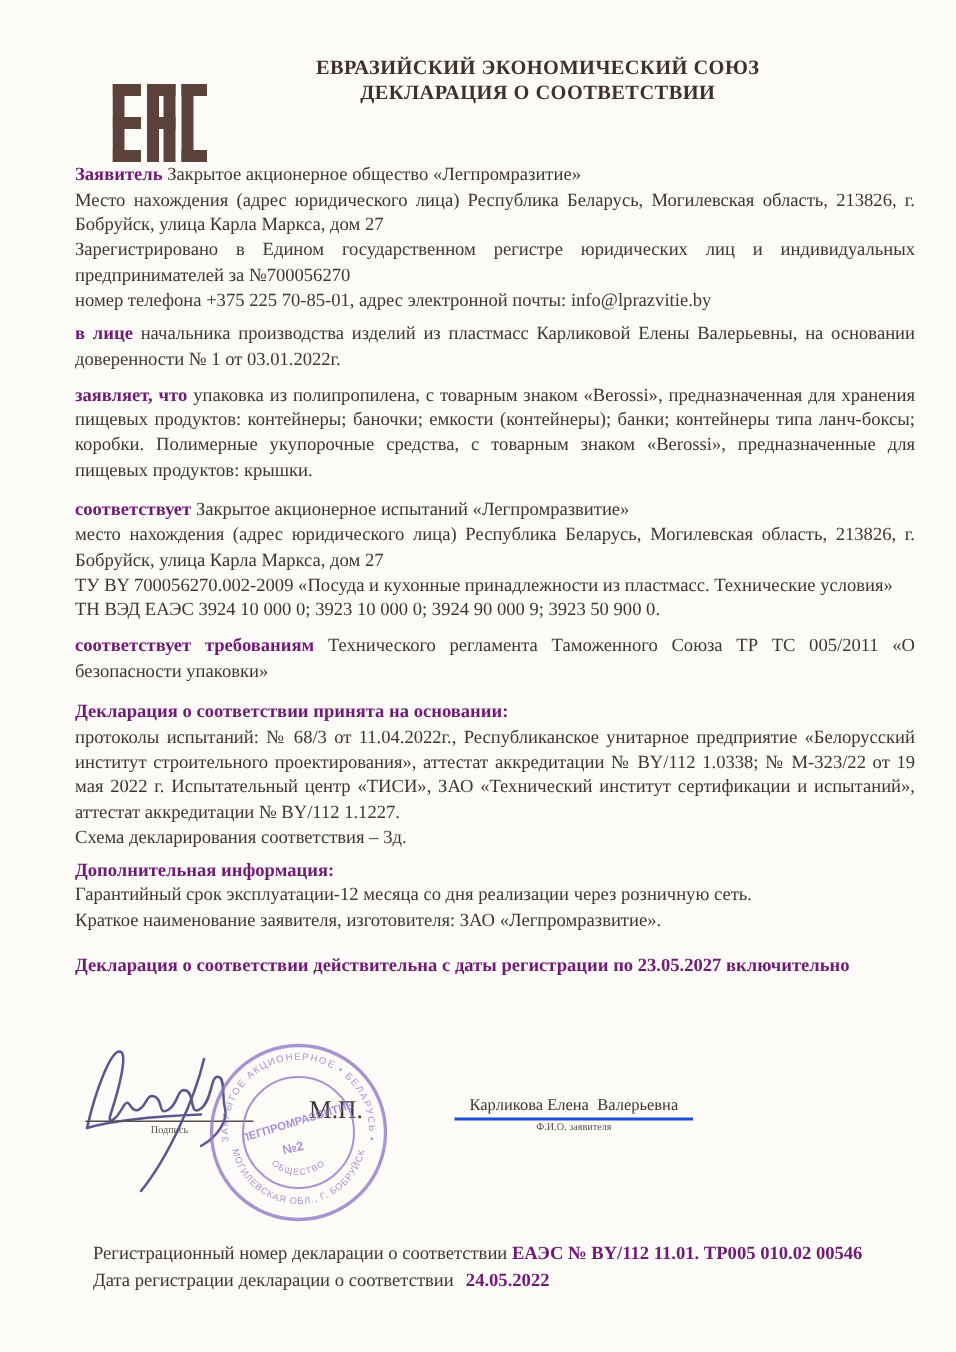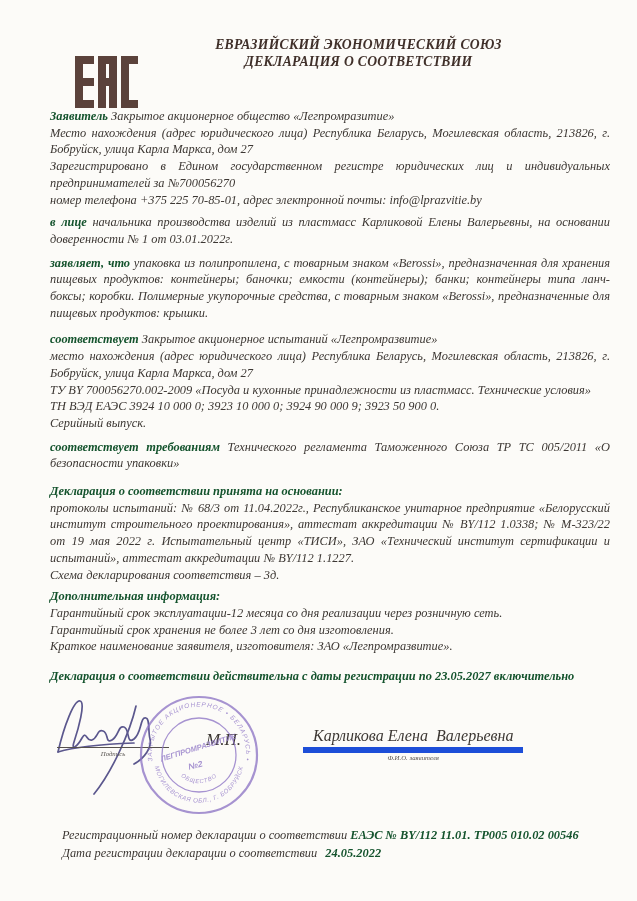--- a/index.html
+++ b/index.html
@@ -1,43 +1,43 @@
 <!DOCTYPE html>
 <html><head>
 <meta charset="utf-8">
 <style>
   html,body { margin:0; padding:0; }
   body { width:637px; height:901px; background:#fcfbf8; font-family:"Liberation Serif", serif; }
-  .page { position:relative; width:637px; height:901px; overflow:hidden; background:#fcfbf8; color:#3c3733;font-style:italic; }
+  .page { position:relative; width:637px; height:901px; overflow:hidden; background:#fcfbf8; color:#3c3733; }
 
   
   .eac-logo { position:absolute; left:75px; top:56px; }
   .titles { position:absolute; left:110px; right:30px; top:36px; text-align:center;
             font-weight:bold; font-size:13.6px; line-height:17px; color:#40302a; letter-spacing:.3px; }
 
   
   .content { position:absolute; left:50px; width:560px; top:108px; font-size:12.4px; line-height:16.7px; }
   .content p { margin:0; }
   .just { text-align:justify; }
-  b, .b { font-weight:bold; color:#14532d; }
+  b, .b { font-weight:bold; color:#701a75; }
   .gap6  { margin-top:6px  !important; }
   .gap7  { margin-top:7px  !important; }
   .gap10 { margin-top:10px !important; }
   .gap11 { margin-top:11px !important; }
   .gap5  { margin-top:5px  !important; }
   .gap13 { margin-top:13px !important; }
 
   
   .sig-svg { position:absolute; left:48px; top:688px; }
   .sig-line { position:absolute; left:57px; top:747px; width:112px; border-top:1px solid #55504c; }
   .sig-caption { position:absolute; left:57px; top:750px; width:112px; text-align:center; font-size:6.8px; color:#56524e; }
   .mp { position:absolute; left:206px; top:730px; font-size:17px; }
   .stamp-svg { position:absolute; left:136px; top:692px; opacity:.78; }
   .fio-block { position:absolute; left:303px; top:727px; text-align:center; }
-  .fio { display:inline-block; font-size:16px; padding:0 10px 2px 10px; border-bottom:6px solid #1d4ed8; white-space:pre; }
+  .fio { display:inline-block; font-size:11px; padding:0 10px 2px 10px; border-bottom:2px solid #1d4ed8; white-space:pre; }
   .fio-caption { font-size:6.8px; color:#56524e; margin-top:1px; }
 
   
   .footer { position:absolute; left:62px; width:566px; font-size:12.4px; line-height:16px; }
   .footer-1 { top:827px; }
   .footer-2 { top:845px; }
   .val-gap { padding-left:5px; }
 </style>
 </head>
 <body>
@@ -78,31 +78,29 @@
     <p>номер телефона +375 225 70-85-01, адрес электронной почты: info@lprazvitie.by</p>
 
     <p class="just gap6"><b>в лице</b><span> начальника производства изделий из пластмасс Карликовой Елены Валерьевны, на основании доверенности № 1 от 03.01.2022г.</span></p>
 
     <p class="just gap7"><b>заявляет, что</b><span> упаковка из полипропилена, с товарным знаком «Berossi», предназначенная для хранения пищевых продуктов: контейнеры; баночки; емкости (контейнеры); банки; контейнеры типа ланч-боксы; коробки. Полимерные укупорочные средства, с товарным знаком «Berossi», предназначенные для пищевых продуктов: крышки.</span></p>
 
     <p class="gap10"><b>соответствует</b><span> Закрытое акционерное испытаний «Легпромразвитие»</span></p>
     <p class="just">место нахождения (адрес юридического лица) Республика Беларусь, Могилевская область, 213826, г. Бобруйск, улица Карла Маркса, дом 27</p>
     <p class="just">ТУ BY 700056270.002-2009 «Посуда и кухонные принадлежности из пластмасс. Технические условия»</p>
     <p>ТН ВЭД ЕАЭС 3924 10 000 0; 3923 10 000 0; 3924 90 000 9; 3923 50 900 0.</p>
-    <p>Серийный выпуск.</p>
 
     <p class="just gap7"><b>соответствует требованиям</b><span> Технического регламента Таможенного Союза ТР ТС 005/2011 «О безопасности упаковки»</span></p>
 
     <p class="gap11"><b>Декларация о соответствии принята на основании:</b></p>
     <p class="just">протоколы испытаний: № 68/3 от 11.04.2022г., Республиканское унитарное предприятие «Белорусский институт строительного проектирования», аттестат аккредитации № BY/112 1.0338; № М-323/22 от 19 мая 2022 г. Испытательный центр «ТИСИ», ЗАО «Технический институт сертификации и испытаний», аттестат аккредитации № BY/112 1.1227.</p>
     <p>Схема декларирования соответствия – 3д.</p>
 
     <p class="gap5"><b>Дополнительная информация:</b></p>
     <p>Гарантийный срок эксплуатации-12 месяца со дня реализации через розничную сеть.</p>
-    <p>Гарантийный срок хранения не более 3 лет со дня изготовления.</p>
     <p>Краткое наименование заявителя, изготовителя: ЗАО «Легпромразвитие».</p>
 
     <p class="gap13"><b>Декларация о соответствии действительна с даты регистрации по 23.05.2027 включительно</b></p>
   </div>
 
   <svg class="sig-svg" width="132" height="112" viewBox="0 0 132 112">
     <g fill="none" stroke="#45417f" stroke-width="1.7" stroke-linecap="round" opacity="0.88">
       <path d="M 10 64 C 16 38 26 12 32 13 C 38 14 30 42 26 54 C 23 63 29 59 34 50 C 39 42 38 54 44 52 C 50 50 49 41 55 43 C 61 45 57 56 64 52 C 71 48 70 37 76 39 C 82 41 78 57 86 51 C 94 45 92 28 98 30 C 102 31 100 44 102 51 C 104 59 97 70 86 76"></path>
       <path d="M 88 18 C 82 44 64 84 46 106"></path>
       <path d="M 10 64 C 30 58 60 56 86 55"></path>

